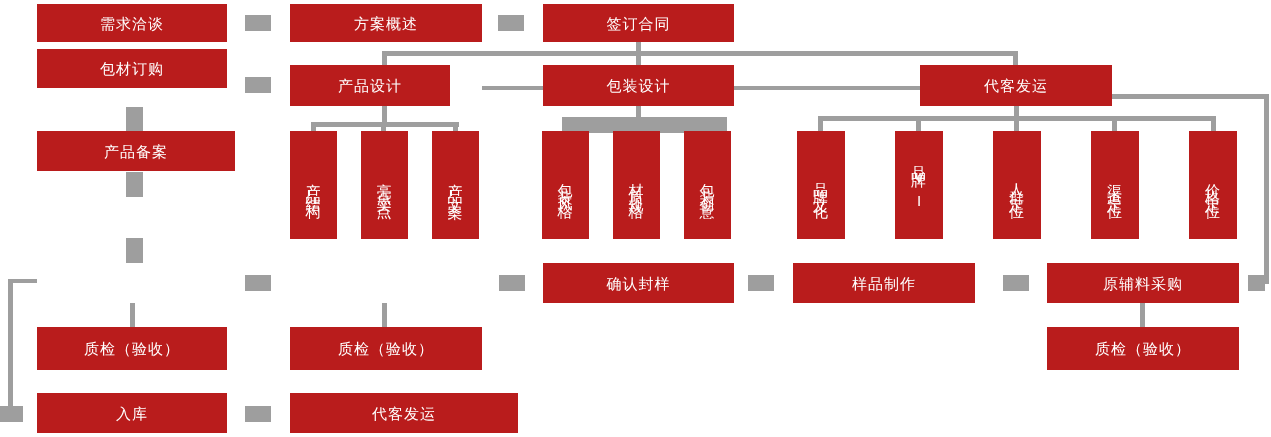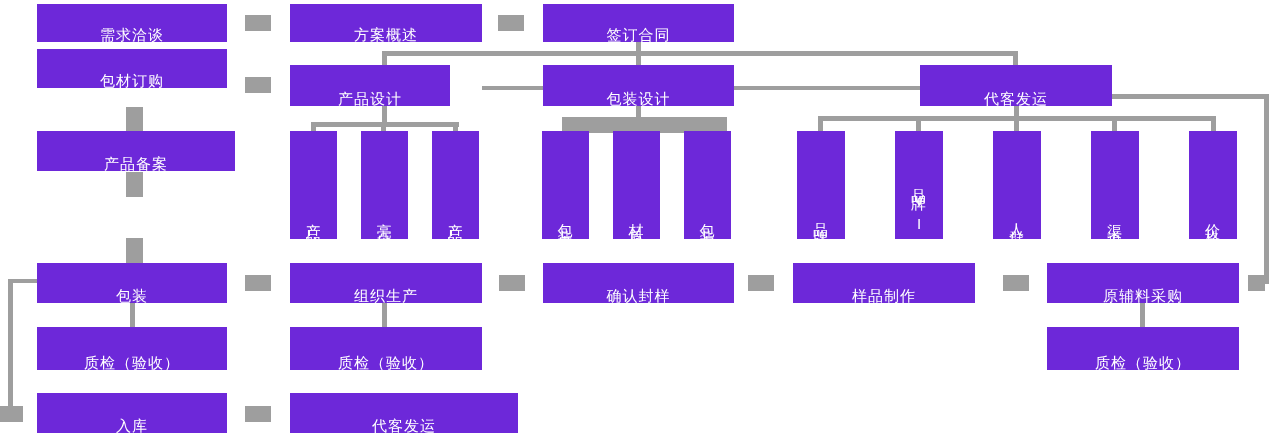--- a/index.html
+++ b/index.html
@@ -6,24 +6,24 @@
   #canvas{
     position:relative;
     width:1271px;
     height:437px;
     background:#ffffff;
     font-family:"Liberation Sans","DejaVu Sans",sans-serif;
     overflow:hidden;
   }
   .node{
     position:absolute;
-    background:#6d28d9;
+    background:#b91c1c;
     color:#ffffff;
     display:flex;
-    align-items:flex-end;
+    align-items:center;
     justify-content:center;
     font-size:15px;
     letter-spacing:1px;
     z-index:2;
     text-align:center;
     line-height:1;
   }
   .node.vert .lbl{
     writing-mode:vertical-rl;
     text-orientation:upright;
@@ -43,23 +43,20 @@
 
   <div class="node" style="left:37px;top:4px;width:190px;height:38px">
       <span class="lbl">需求洽谈</span>
     </div>
   <div class="node" style="left:37px;top:49px;width:190px;height:39px">
       <span class="lbl">包材订购</span>
     </div>
   <div class="node" style="left:37px;top:131px;width:198px;height:40px">
       <span class="lbl">产品备案</span>
     </div>
-  <div class="node" style="left:37px;top:263px;width:190px;height:40px">
-      <span class="lbl">包装</span>
-    </div>
   <div class="node" style="left:37px;top:327px;width:190px;height:43px">
       <span class="lbl">质检（验收）</span>
     </div>
   <div class="node" style="left:37px;top:393px;width:190px;height:40px">
       <span class="lbl">入库</span>
     </div>
 
   <div class="node" style="left:290px;top:4px;width:192px;height:38px">
       <span class="lbl">方案概述</span>
     </div>
@@ -67,23 +64,20 @@
       <span class="lbl">产品设计</span>
     </div>
   <div class="node vert" style="left:290px;top:131px;width:47px;height:108px">
       <span class="lbl">产品结构</span>
     </div>
   <div class="node vert" style="left:361px;top:131px;width:47px;height:108px">
       <span class="lbl">亮点卖点</span>
     </div>
   <div class="node vert" style="left:432px;top:131px;width:47px;height:108px">
       <span class="lbl">产品文案</span>
-    </div>
-  <div class="node" style="left:290px;top:263px;width:192px;height:40px">
-      <span class="lbl">组织生产</span>
     </div>
   <div class="node" style="left:290px;top:327px;width:192px;height:43px">
       <span class="lbl">质检（验收）</span>
     </div>
   <div class="node" style="left:290px;top:393px;width:228px;height:40px">
       <span class="lbl">代客发运</span>
     </div>
 
   <div class="node" style="left:543px;top:65px;width:191px;height:41px">
       <span class="lbl">包装设计</span>

